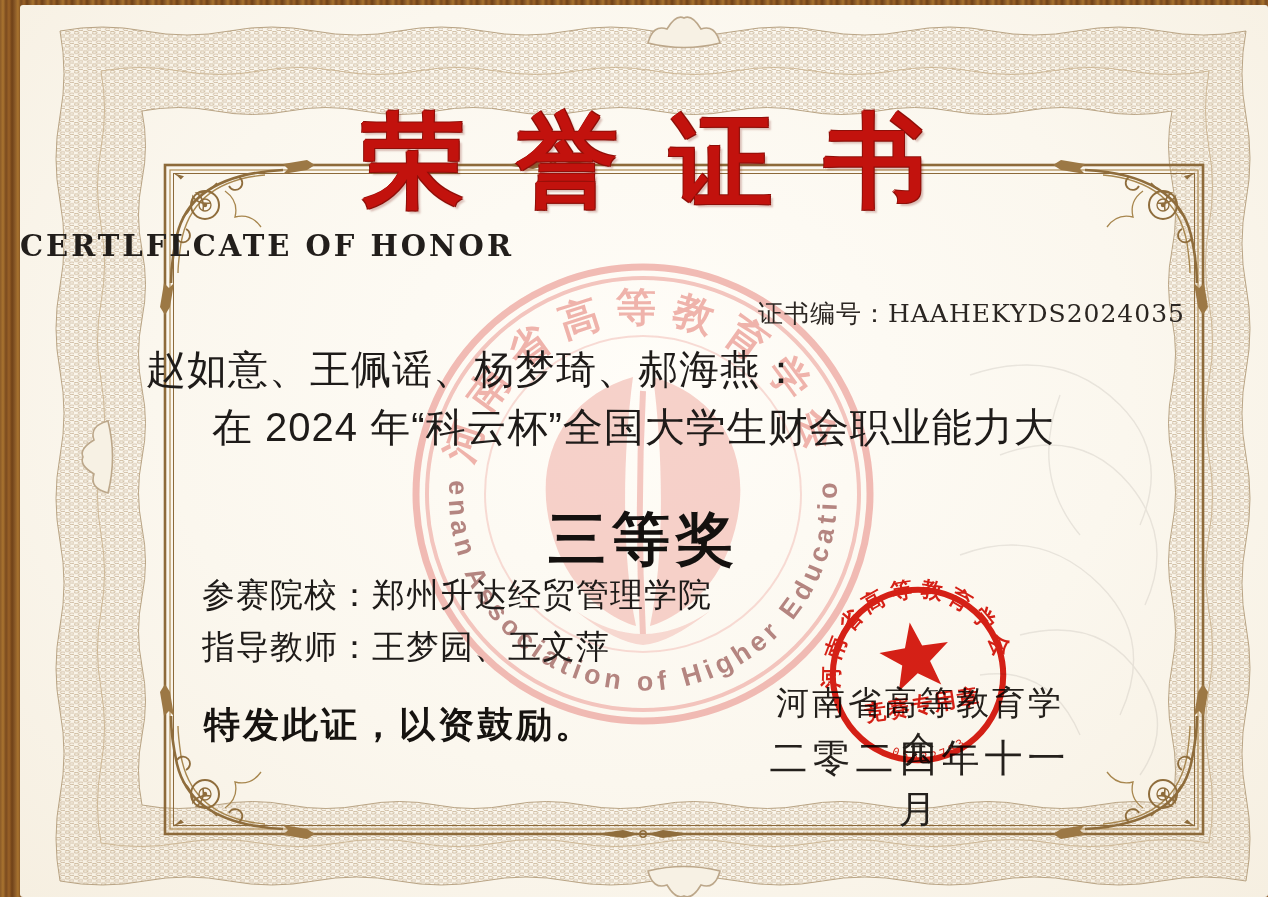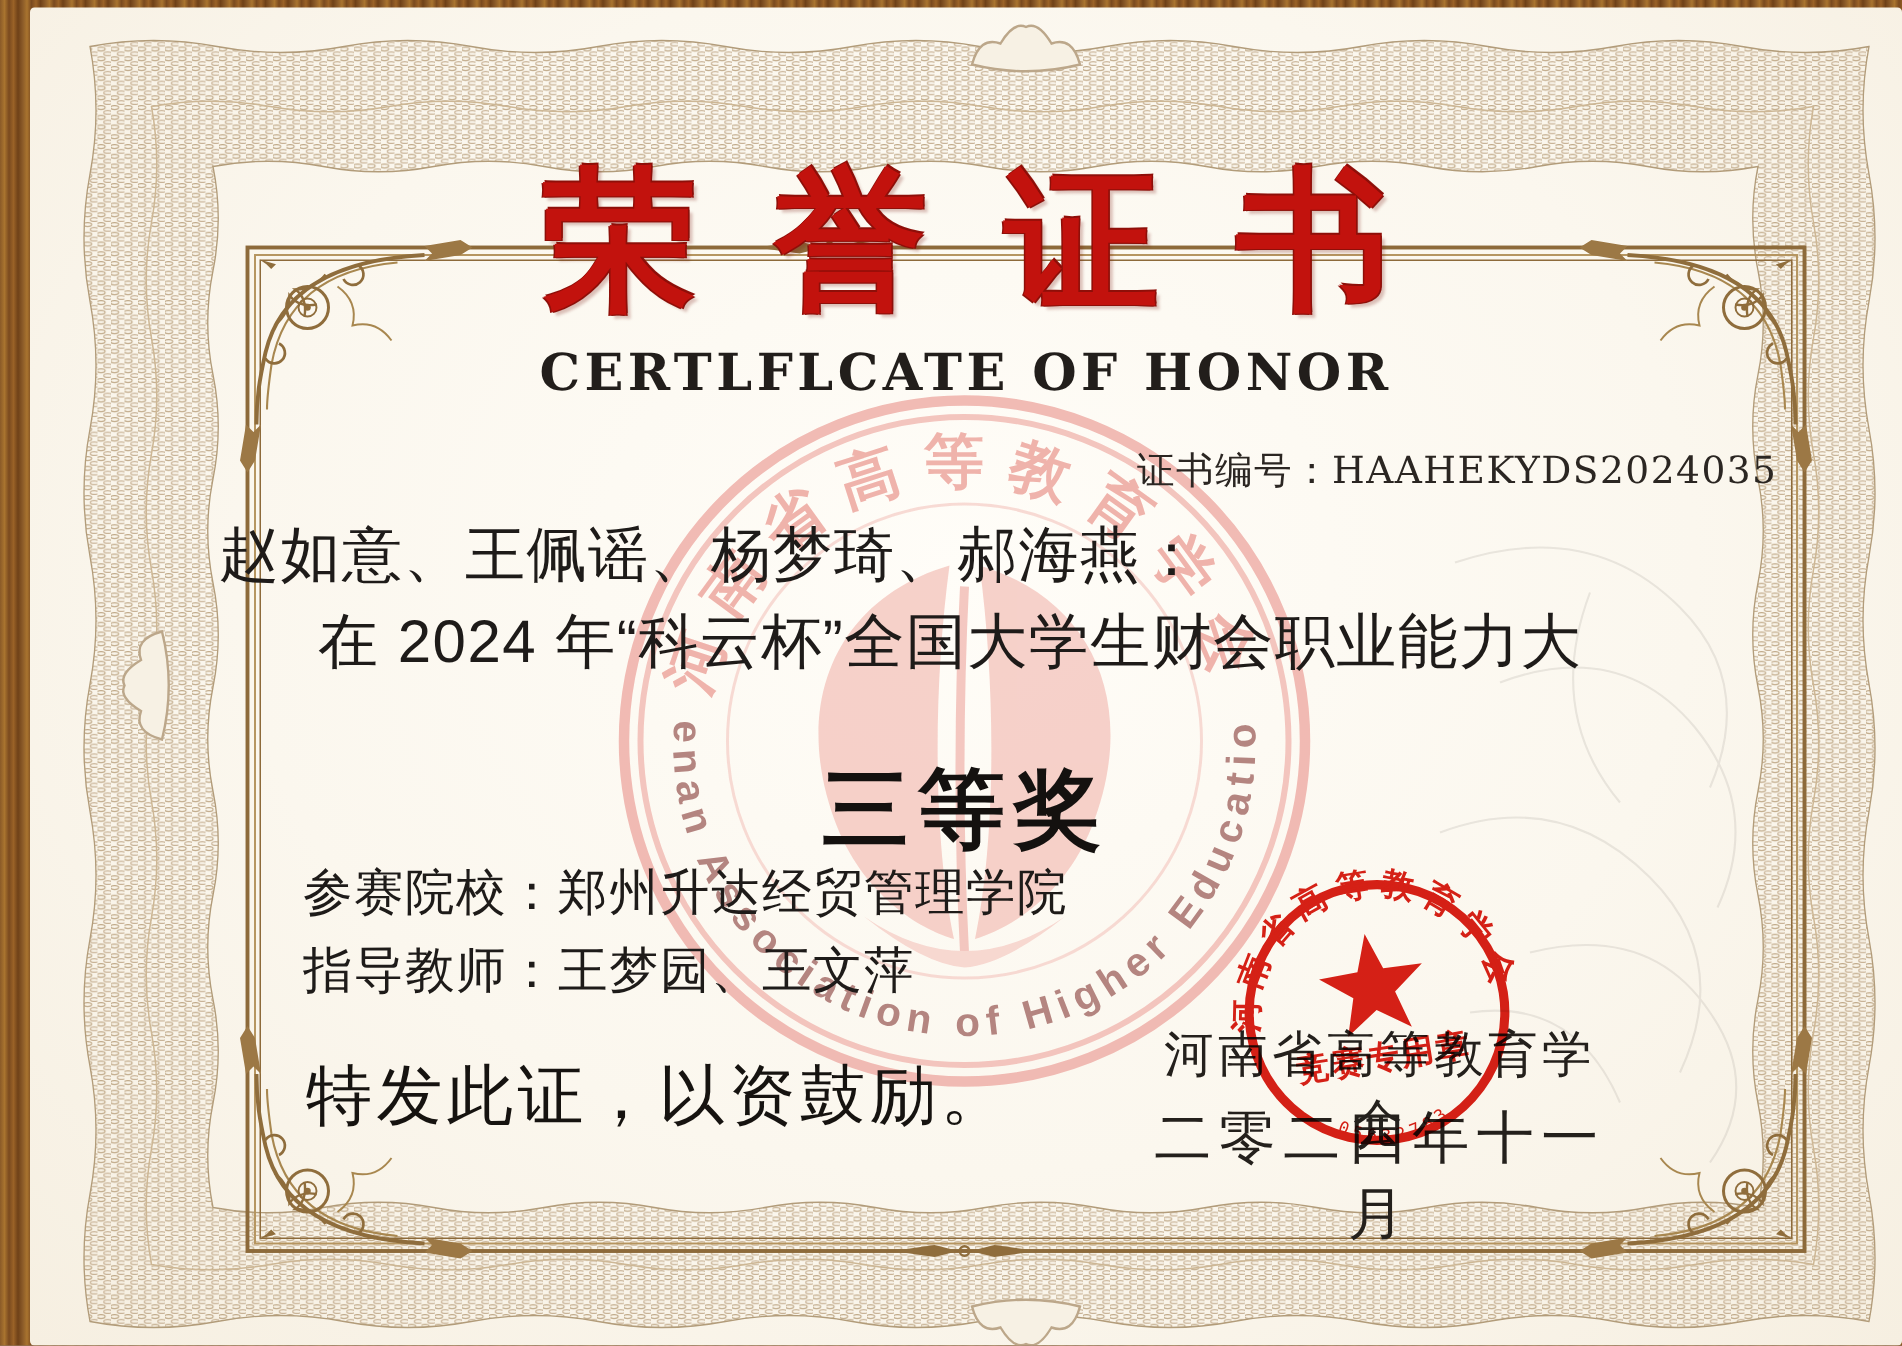--- a/index.html
+++ b/index.html
@@ -24,42 +24,42 @@
 
   
   .title{
     left:0;right:0;top:104px;text-align:center;
     font-family:"DejaVu Serif",serif;font-weight:700;
     font-size:102px;line-height:1;letter-spacing:52px;text-indent:52px;
     color:#c2120d;
     text-shadow:1px 1px 0 #8e0f09, -1px 1px 0 #8e0f09, 1px -1px 0 #8e0f09, 3px 3px 2px rgba(120,20,10,.25);
   }
   .subtitle{
-    left:0;right:0;top:224px;text-align:center;
+    left:0;right:0;top:224px;
     font-family:"DejaVu Serif",serif;font-weight:700;
-    font-size:34px;letter-spacing:3px;color:#221e1b;
+    font-size:29px;letter-spacing:3px;color:#221e1b;
   }
   .certno{
     left:738px;top:292px;
     font-family:"DejaVu Serif",serif;font-size:25px;color:#2b2622;letter-spacing:1px;
   }
   .bodytext{font-size:40px;color:#1e1b19;font-weight:500;letter-spacing:1px;}
   .recipients{left:126px;top:337px;}
   .bline1{left:192px;top:395px;}
   .bline2{left:114px;top:452px;}
   .award{
     left:0;right:0;top:496px;text-align:center;
     font-size:58px;font-weight:700;color:#14110f;letter-spacing:6px;
   }
   .infoline{font-size:33px;color:#1e1b19;font-weight:500;letter-spacing:1px;margin-left:16px;}
   .school{left:166px;top:568px;}
   .teachers{left:166px;top:620px;}
   .closing{
     left:152px;top:696px;
-    font-size:44px;font-weight:400;color:#161310;letter-spacing:3px;padding-left:32px;
+    font-size:36px;font-weight:700;color:#161310;letter-spacing:3px;padding-left:32px;
   }
   .issuer{
     left:740px;top:676px;width:320px;text-align:center;
     font-family:"DejaVu Serif",serif;font-size:33px;color:#24201c;letter-spacing:3px;
   }
   .issuedate{
     left:740px;top:728px;width:320px;text-align:center;
     font-family:"DejaVu Serif",serif;font-size:38px;color:#24201c;letter-spacing:5px;
   }
 

